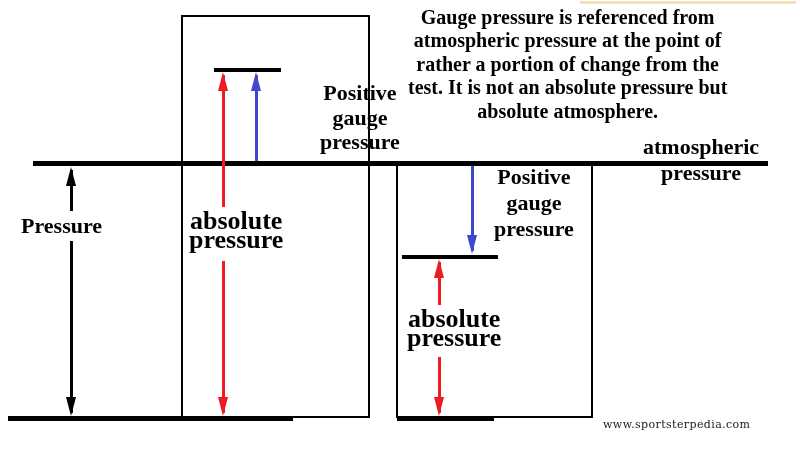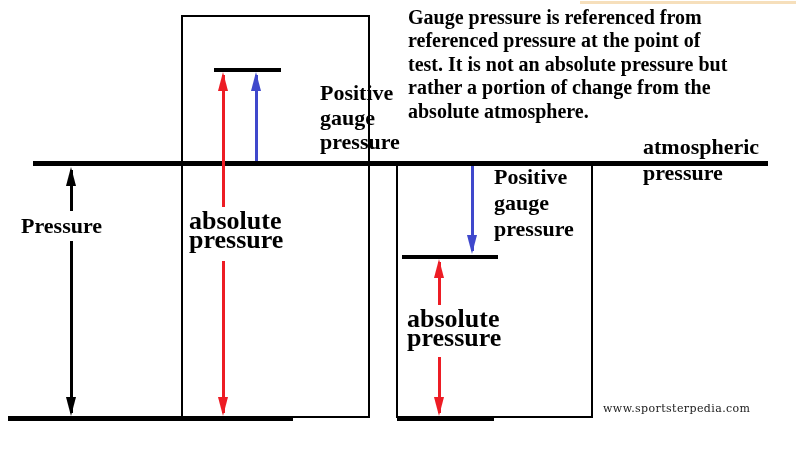--- a/index.html
+++ b/index.html
@@ -1,20 +1,21 @@
 <!DOCTYPE html>
 <html style="--background: #FFFFFF; --line_black: #000000; --red_arrow: #ED1C24; --blue_arrow: #3F48CC; --tan_line: #F6DFBB; --watermark_text: #1A1A1A;"><head>
 <meta charset="utf-8">
 <style>
   html,body{margin:0;padding:0;background:var(--background,#fff);}
   .canvas{
     position:relative;width:800px;height:450px;overflow:hidden;
     background:var(--background,#fff);
     font-family:"Liberation Serif","DejaVu Serif",serif;
     color:#000;
+    text-align:center;
   }
   .abs{position:absolute;}
   .hline{position:absolute;background:var(--line_black,#000);}
   .tanline{position:absolute;background:var(--tan_line,#F6DFBB);}
   .box{position:absolute;box-sizing:border-box;border:2px solid var(--line_black,#000);background:transparent;}
   .box.no-top{border-top:none;}
   
   .annotation{font-weight:bold;font-size:20px;line-height:23.4px;}
   .annotation div{white-space:nowrap;}
   
@@ -28,34 +29,34 @@
   .arrow.up-only .shaft{top:3px;bottom:0;}
   .arrow.down-only .shaft{top:0;bottom:3px;}
   .arrow .head{position:absolute;left:0;width:0;height:0;
     border-left:5.5px solid transparent;border-right:5.5px solid transparent;}
   .arrow .head.up{top:0;border-bottom:19px solid var(--c);}
   .arrow .head.down{bottom:0;border-top:19px solid var(--c);}
   .arrow.black{--c:var(--line_black,#000);}
   .arrow.red{--c:var(--red_arrow,#ED1C24);}
   .arrow.blue{--c:var(--blue_arrow,#3F48CC);}
   .watermark{font-size:11px;letter-spacing:.4px;color:var(--watermark_text,#1a1a1a);
-    font-family:"DejaVu Serif","Liberation Serif",serif;}
+    font-family:"DejaVu Serif","Liberation Serif",serif;margin-top:16px;}
 </style>
 </head>
 <body>
 
 <div class="canvas">
 
   <div class="tanline" style="left:580px;top:1px;width:216px;height:3px;"></div>
 
   <div class="abs annotation" style="left:408px;top:6px;">
     <div>Gauge pressure is referenced from</div>
-    <div>referenced pressure at the point of</div>
+    <div>atmospheric pressure at the point of</div>
+    <div>rather a portion of change from the</div>
     <div>test. It is not an absolute pressure but</div>
-    <div>rather a portion of change from the</div>
     <div>absolute atmosphere.</div>
   </div>
 
   <div class="abs lbl s22" style="left:643px;top:134px;line-height:26px;">
     <div>atmospheric</div>
     <div>pressure</div>
   </div>
 
   <div class="box" style="left:181px;top:15px;width:189px;height:403px;"></div>
 

